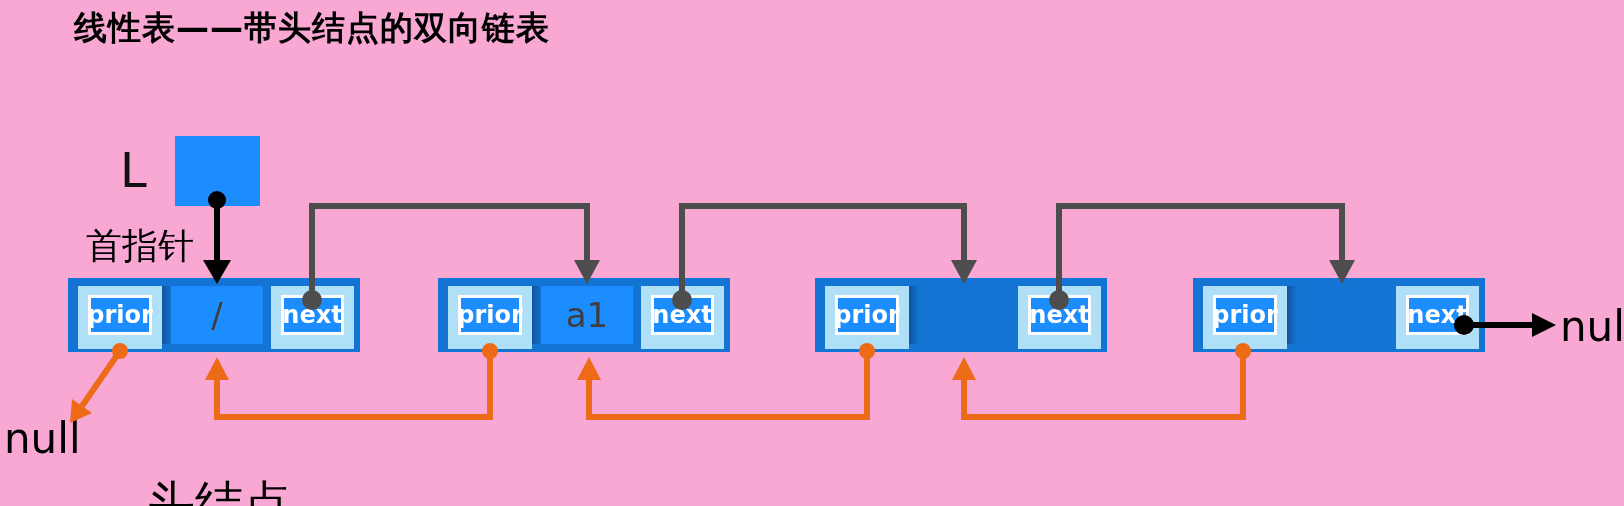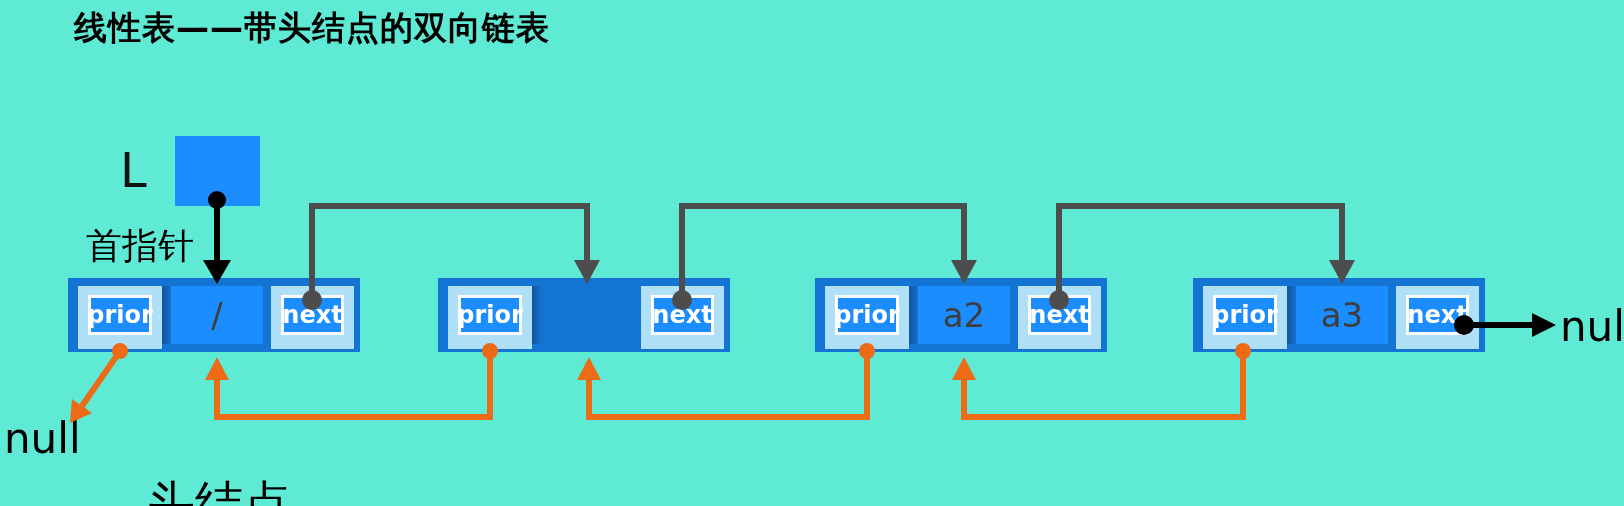--- a/index.html
+++ b/index.html
@@ -1,17 +1,17 @@
 <!DOCTYPE html>
 <html><head>
 <meta charset="utf-8">
 <style>
   html,body{margin:0;padding:0;background:#fff;}
   #canvas{
-    position:relative;width:1624px;height:506px;background:#5eead4;overflow:hidden;
+    position:relative;width:1624px;height:506px;background:#f9a8d4;overflow:hidden;
     font-family:"DejaVu Sans","Liberation Sans",sans-serif;
   }
   .title{
     position:absolute;left:74px;top:6px;font-size:33px;font-weight:bold;color:#000;
     letter-spacing:1px;white-space:nowrap;
   }
   
   .node{position:absolute;top:278px;width:292px;height:74px;background:#1474d4;z-index:1;}
   .node.n0{left:68px;}
   .node.n1{left:438px;}
@@ -68,42 +68,41 @@
     <div class="frame next">
       <div class="innerbox">next</div>
     </div>
   </div>
 
   <div class="node n1">
     <div class="frame prior">
       <div class="innerbox">prior</div>
     </div>
     <div class="curl"></div>
+    <div class="datacell">a1</div>
     <div class="frame next">
       <div class="innerbox">next</div>
     </div>
   </div>
 
   <div class="node n2">
     <div class="frame prior">
       <div class="innerbox">prior</div>
     </div>
     <div class="curl"></div>
-    <div class="datacell">a2</div>
     <div class="frame next">
       <div class="innerbox">next</div>
     </div>
   </div>
 
   <div class="node n3">
     <div class="frame prior">
       <div class="innerbox">prior</div>
     </div>
     <div class="curl"></div>
-    <div class="datacell">a3</div>
     <div class="frame next">
       <div class="innerbox">next</div>
     </div>
   </div>
 
   <div class="null-left">null</div>
   <div class="null-right">null</div>
 
   <div class="caption head">头结点</div>
 

